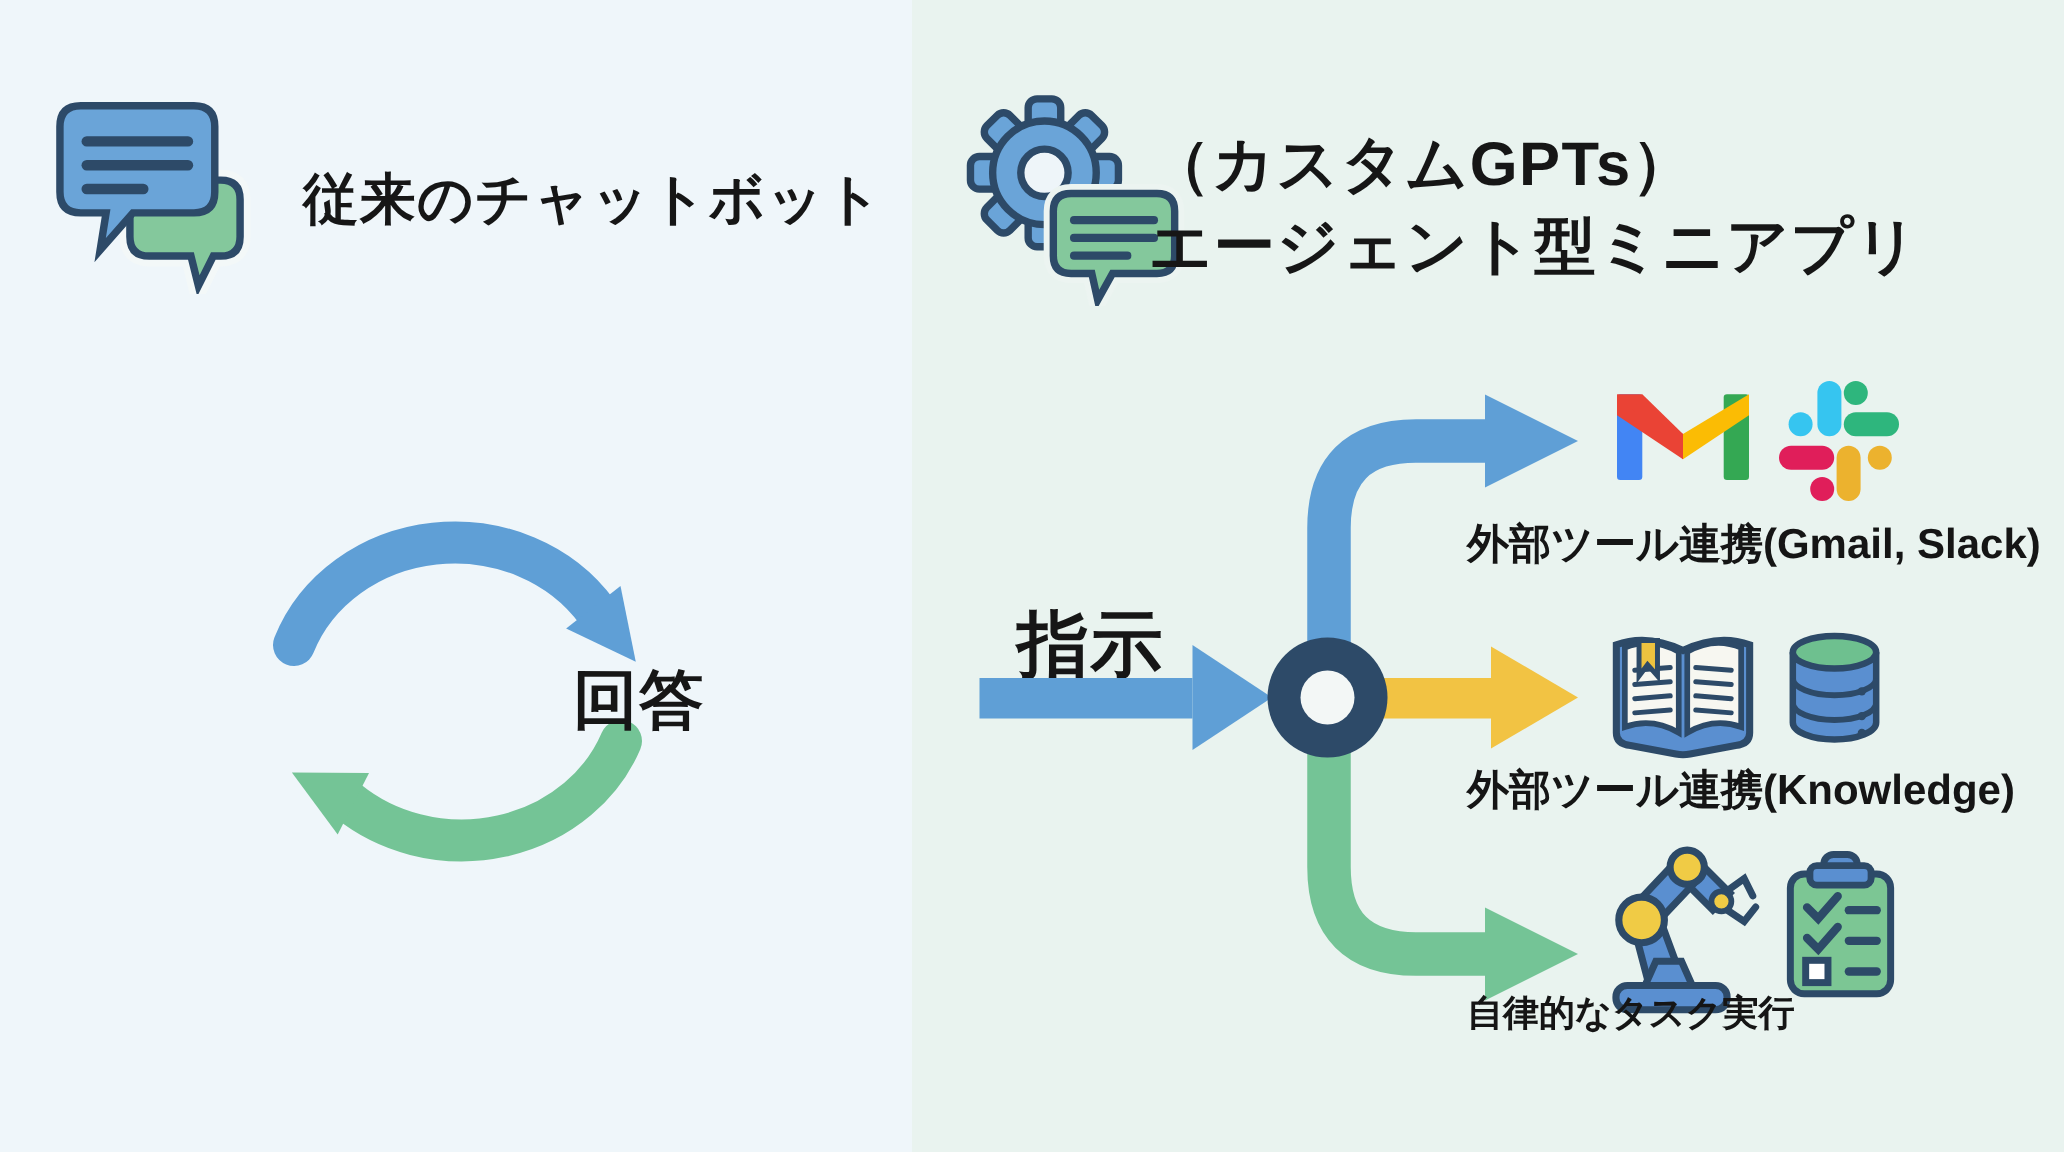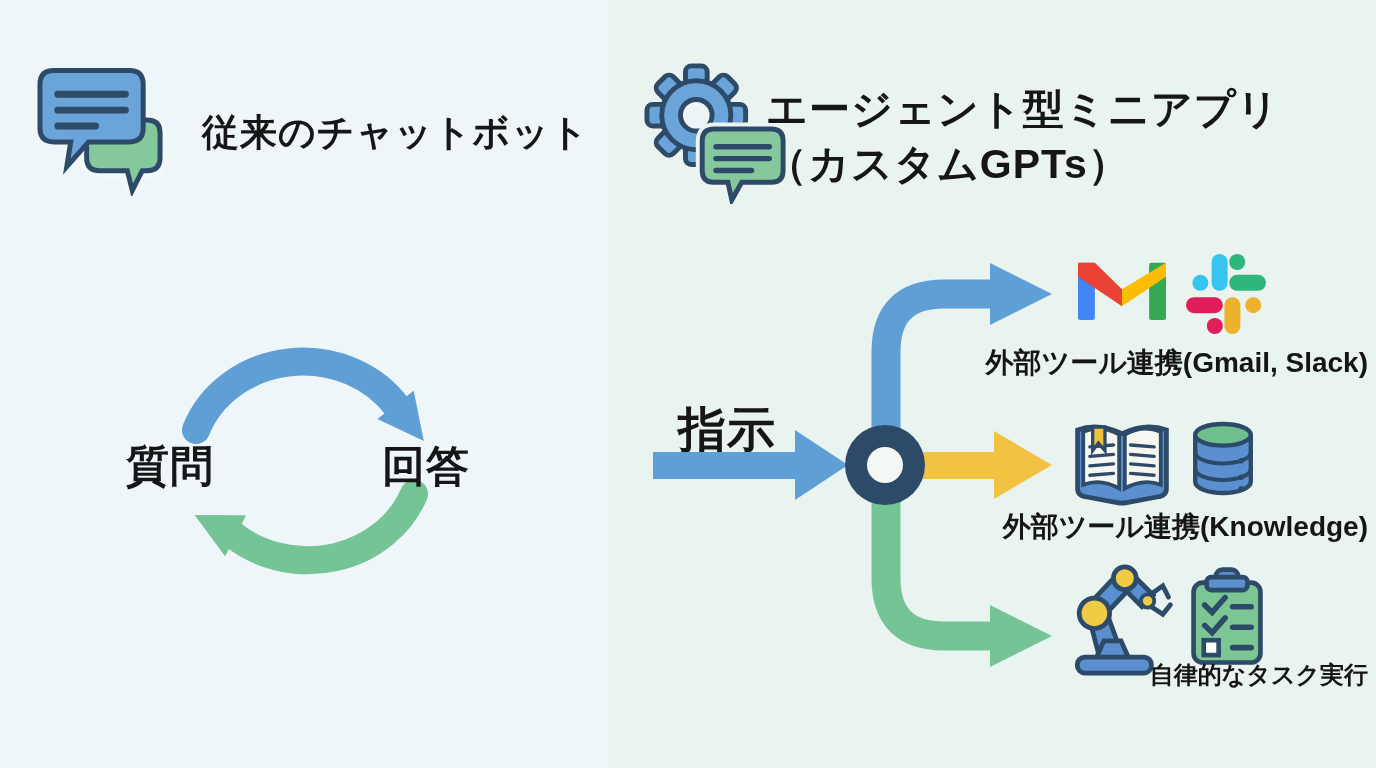--- a/index.html
+++ b/index.html
@@ -6,21 +6,21 @@
   #stage{
     position:relative;width:1376px;height:768px;overflow:hidden;
     font-family:"Liberation Sans","DejaVu Sans",sans-serif;
     background:#fca5a5;
   }
   .bg-half{position:absolute;top:0;height:768px;}
   #bg-left{left:0;width:608px;background:#eff6fa;}
   #bg-right{left:608px;width:768px;background:#e9f3ef;}
   .abs{position:absolute;}
   .ttl{font-weight:900;color:#161616;letter-spacing:1px;white-space:nowrap;}
-  .lbl{font-weight:800;color:#151515;white-space:nowrap;text-align:right;}
+  .lbl{font-weight:800;color:#151515;white-space:nowrap;text-align:left;}
   
   .f-blue{fill:#5f9fd6;} .f-green{fill:#74c496;} .f-yellow{fill:#f2c343;}
   .f-navy{fill:#2d4a68;}
   .s-blue{stroke:#5f9fd6;} .s-green{stroke:#74c496;}
   .icon-blue{fill:#6aa4d8;} .icon-green{fill:#84c89c;}
   .outl{stroke:#2d4a68;stroke-width:5;}
   .noline{fill:none;}
 </style>
 </head>
 <body>
@@ -48,21 +48,20 @@
     <path d="M 196 430 A 114 104 0 0 1 398 408" class="s-blue noline" stroke-width="28" stroke-linecap="round"></path>
     <g transform="translate(398,408) rotate(52)">
       <polygon points="-4,-23 42,0 -4,23" class="f-blue"></polygon>
     </g>
     <path d="M 414 494 A 114 104 0 0 1 232 534" class="s-green noline" stroke-width="28" stroke-linecap="round"></path>
     <g transform="translate(232,534) rotate(207)">
       <polygon points="-4,-23 42,0 -4,23" class="f-green"></polygon>
     </g>
   </svg>
 
-  <div class="abs ttl" style="left:126px;top:438px;font-size:43px;">質問</div>
   <div class="abs ttl" style="left:382px;top:438px;font-size:43px;">回答</div>
 
   <svg class="abs" style="left:642px;top:58px;" width="152" height="146" viewBox="0 0 152 148">
     <g>
       <g transform="translate(54,58)">
         <rect x="-11" y="-50" width="22" height="100" rx="6" class="icon-blue outl"></rect>
         <rect x="-11" y="-50" width="22" height="100" rx="6" class="icon-blue outl" transform="rotate(45)"></rect>
         <rect x="-11" y="-50" width="22" height="100" rx="6" class="icon-blue outl" transform="rotate(90)"></rect>
         <rect x="-11" y="-50" width="22" height="100" rx="6" class="icon-blue outl" transform="rotate(135)"></rect>
       </g>
@@ -72,22 +71,22 @@
     <path d="M 72 72 L 130 72 Q 142 72 142 84 L 142 114 Q 142 126 130 126 L 100 126 L 90 144 L 86 126 L 72 126 Q 60 126 60 114 L 60 84 Q 60 72 72 72 Z" fill="none" stroke="#ecf4f1" stroke-width="13"></path>
     <path d="M 72 72 L 130 72 Q 142 72 142 84 L 142 114 Q 142 126 130 126 L 100 126 L 90 144 L 86 126 L 72 126 Q 60 126 60 114 L 60 84 Q 60 72 72 72 Z" class="icon-green outl"></path>
     <g stroke="#2d4a68" stroke-width="5.5" stroke-linecap="round">
       <line x1="74" y1="90" x2="128" y2="90"></line>
       <line x1="74" y1="102" x2="128" y2="102"></line>
       <line x1="74" y1="114" x2="110" y2="114"></line>
     </g>
   </svg>
 
   <div class="abs ttl" style="left:766px;top:82px;font-size:41px;line-height:55px;">
+    <div>（カスタムGPTs）</div>
     <div>エージェント型ミニアプリ</div>
-    <div>（カスタムGPTs）</div>
   </div>
 
   <div class="abs ttl" style="left:678px;top:398px;font-size:48px;">指示</div>
 
   <svg class="abs" style="left:630px;top:240px;" width="450" height="510" viewBox="630 240 450 510">
 
     <rect x="653" y="452" width="142" height="27" class="f-blue"></rect>
     <polygon points="795,430 848,465 795,500" class="f-blue"></polygon>
 
     <path d="M 886 432 L 886 352 Q 886 294 944 294 L 990 294" class="s-blue noline" stroke-width="29"></path>

